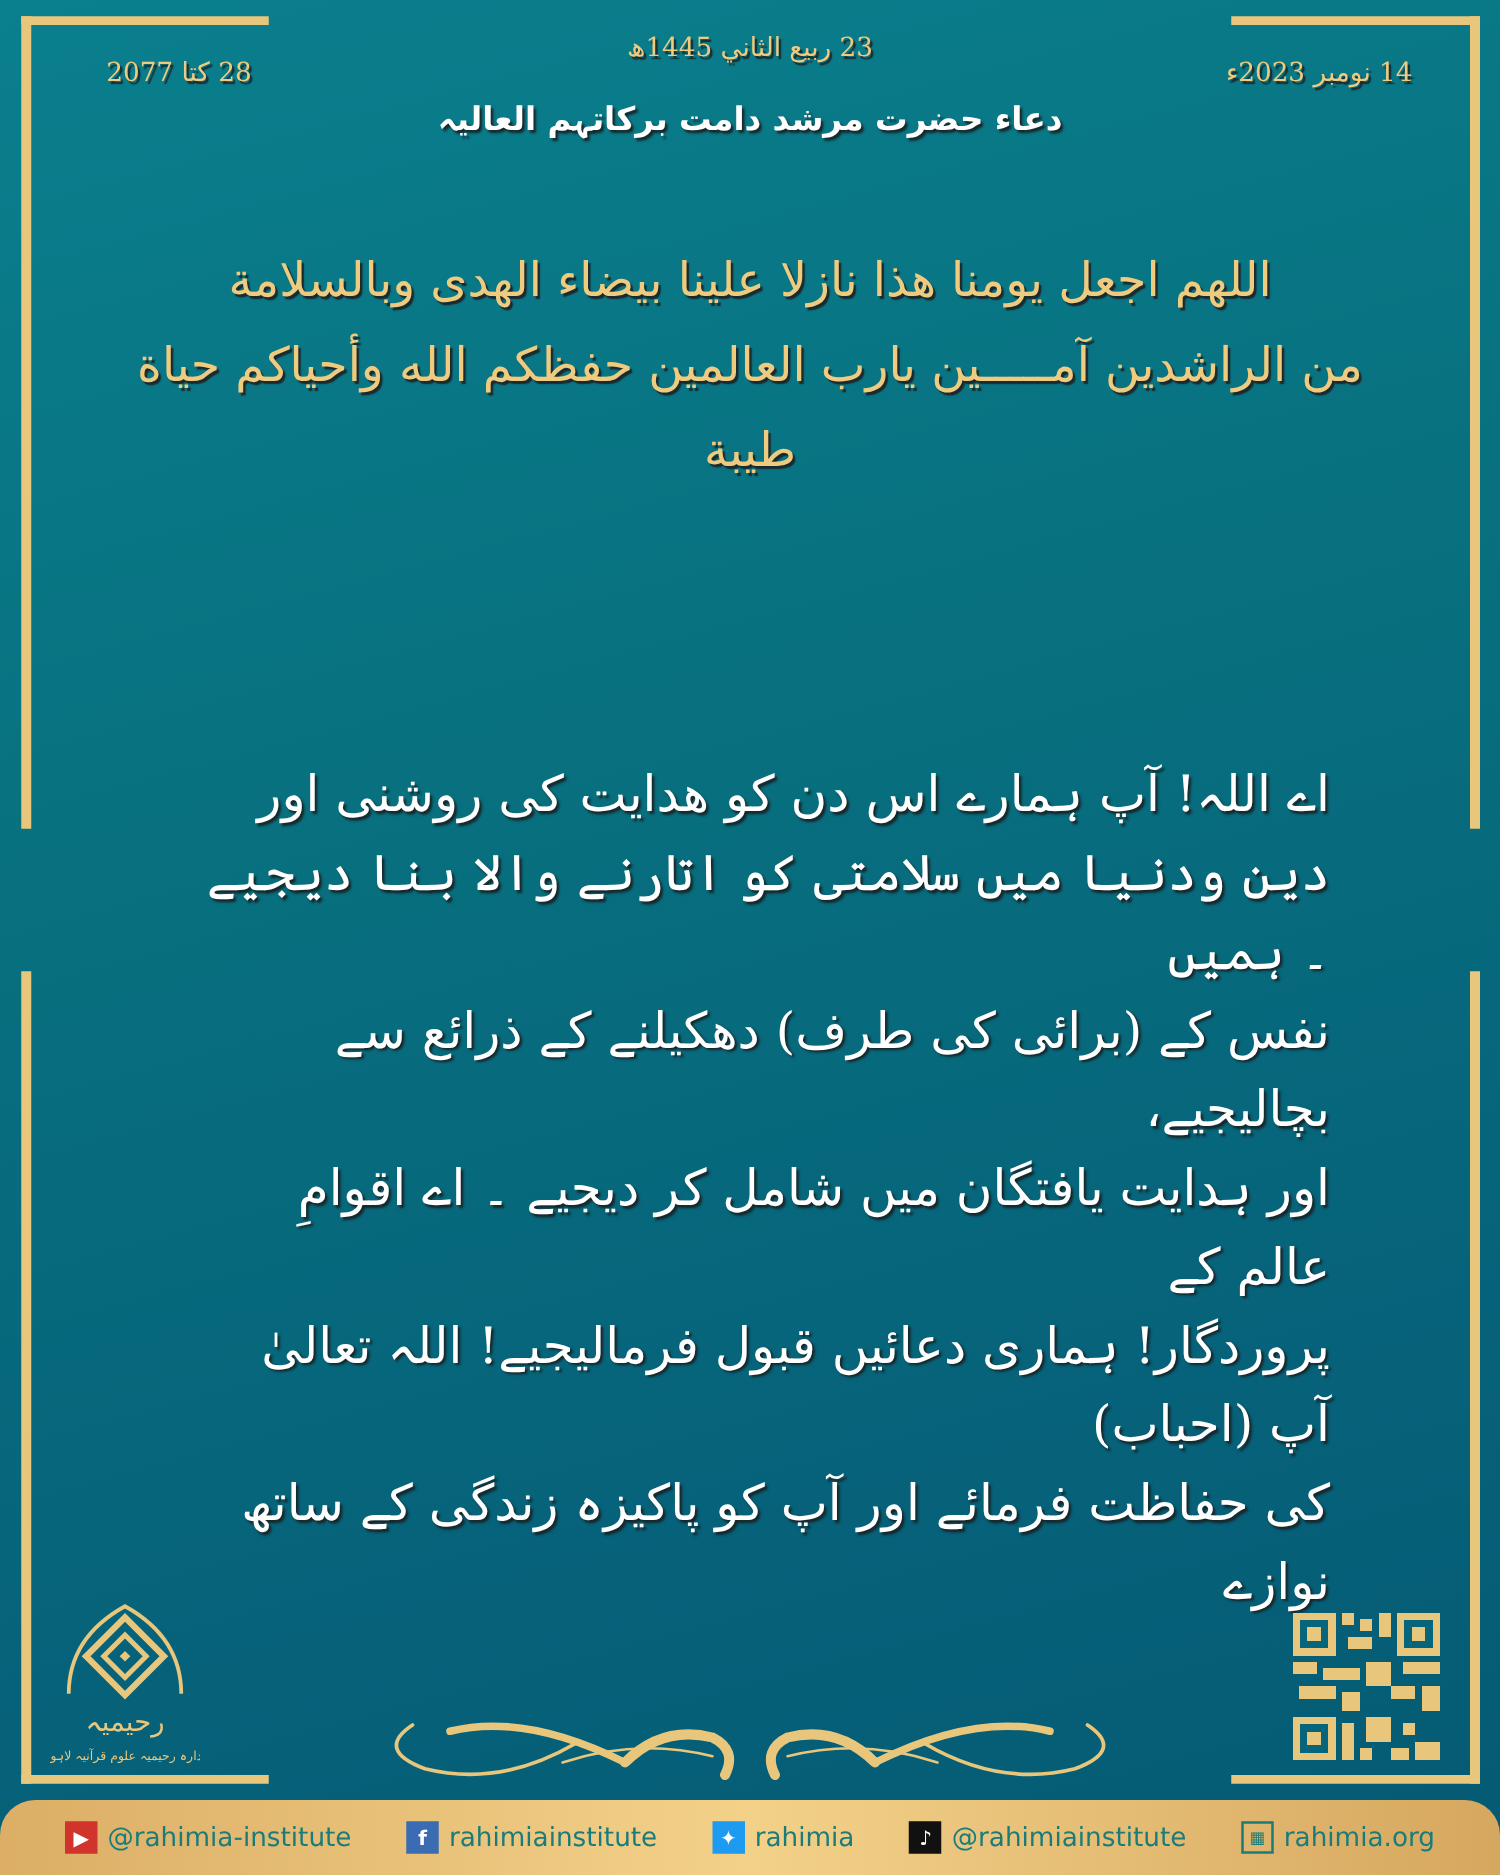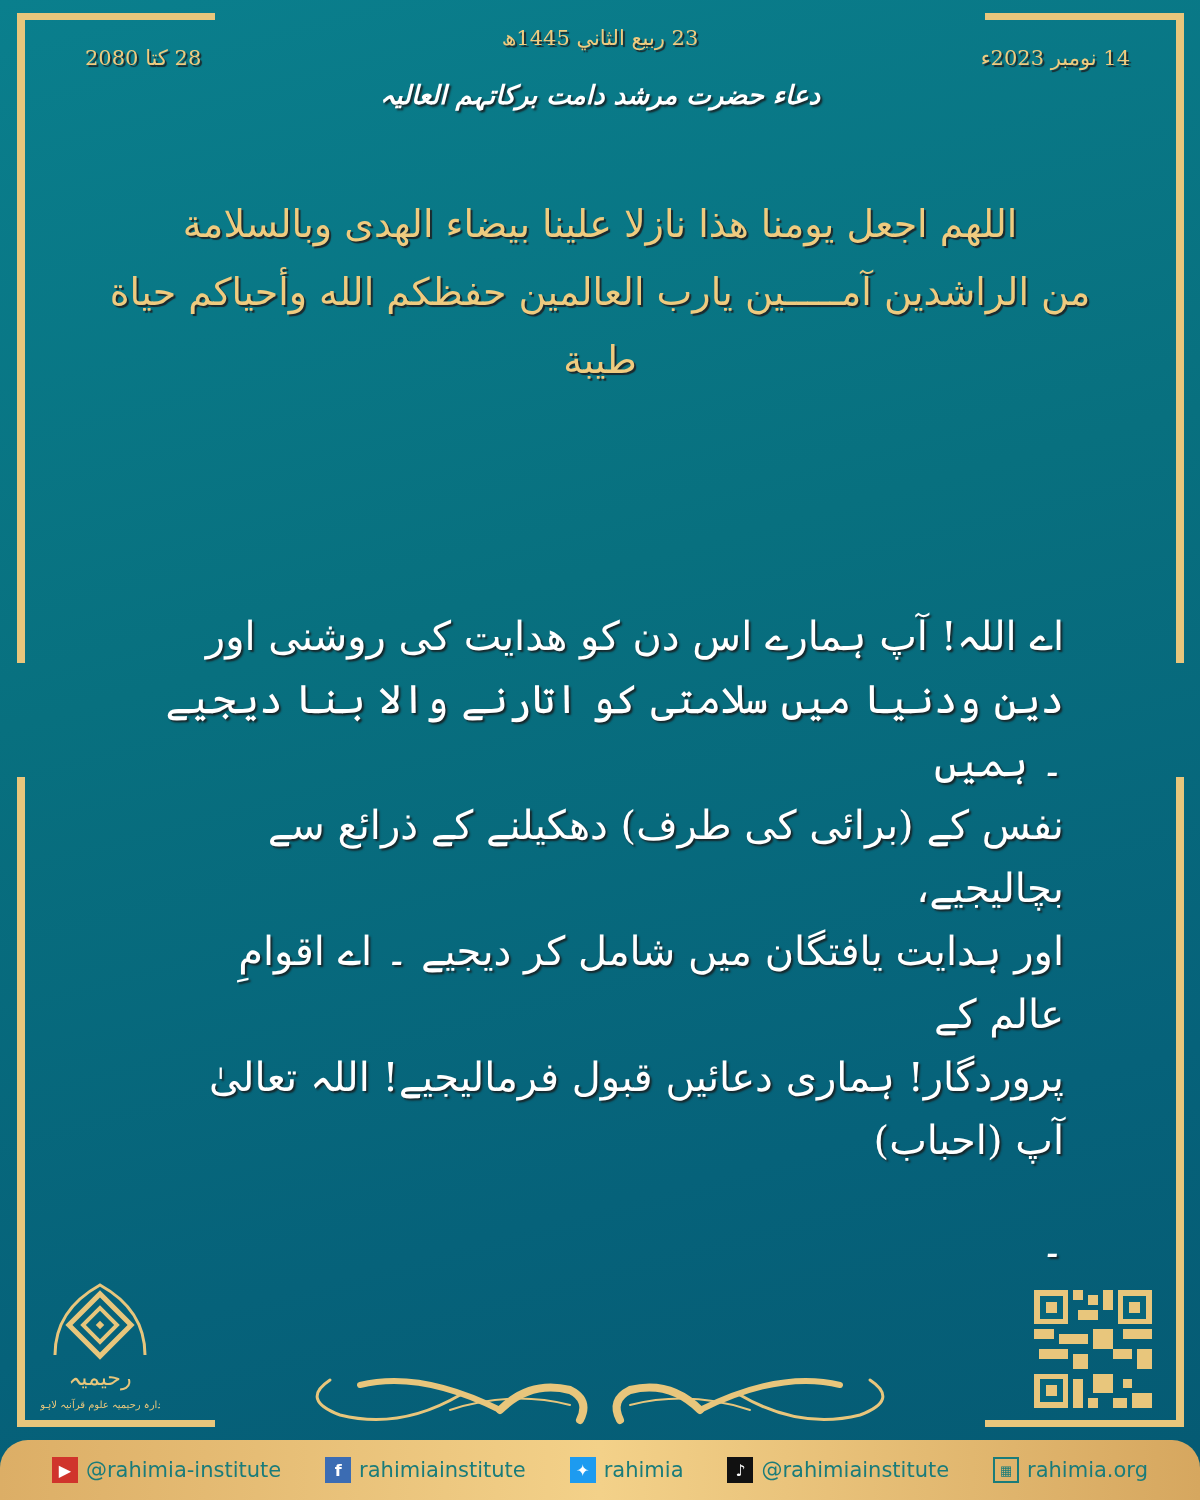--- a/index.html
+++ b/index.html
@@ -5,21 +5,21 @@
   html, body { margin: 0; padding: 0; }
   body {
     width: 1200px; height: 1500px; position: relative; overflow: hidden;
     background: linear-gradient(165deg, #0a7f8d 0%, #08707f 40%, #06627a 75%, #055a73 100%);
     font-family: "DejaVu Sans", sans-serif;
   }
   .frame { position: absolute; background: #e8c67c; }
   .gold { color: #efcb7f; text-shadow: 2px 2px 1px #1b2a2e; }
   .white { color: #ffffff; text-shadow: 2px 2px 2px #17262a; }
   .hdr { position: absolute; top: 20px; font-family: "DejaVu Serif", serif; font-size: 21px; direction: rtl; }
-  .title { position: absolute; top: 80px; left: 0; width: 1200px; text-align: center; font-size: 26px; font-weight: bold; direction: rtl; font-style: italic; }
+  .title { position: absolute; top: 80px; left: 0; width: 1200px; text-align: center; font-size: 26px; font-weight: bold; direction: rtl; }
   .arabic { position: absolute; top: 190px; left: 70px; width: 1060px; text-align: center; direction: rtl;
     font-size: 38px; font-weight: normal; line-height: 68px; }
   .urdu { position: absolute; top: 605px; left: 164px; width: 900px; text-align: right; direction: rtl;
     font-size: 40px; line-height: 63px; font-family: "DejaVu Serif", serif; }
   .logo { position: absolute; left: 40px; top: 1280px; width: 120px; height: 140px; }
   .qr { position: absolute; left: 1033px; top: 1290px; width: 120px; height: 118px; }
   .ornament { position: absolute; left: 300px; top: 1370px; width: 600px; height: 60px; }
   .footer { position: absolute; left: 0; top: 1440px; width: 1200px; height: 60px;
     background: linear-gradient(90deg, #dcae66 0%, #f3d189 50%, #d6a75f 100%);
     border-radius: 28px 28px 0 0; display: flex; align-items: center; justify-content: space-around; padding: 0 30px; box-sizing: border-box; }
@@ -31,37 +31,38 @@
 
 <div class="frame" style="left:17px;top:13px;width:198px;height:7px;"></div>
 <div class="frame" style="left:17px;top:13px;width:8px;height:650px;"></div>
 <div class="frame" style="left:17px;top:777px;width:8px;height:650px;"></div>
 <div class="frame" style="left:17px;top:1420px;width:198px;height:7px;"></div>
 <div class="frame" style="left:985px;top:13px;width:199px;height:7px;"></div>
 <div class="frame" style="left:1176px;top:13px;width:8px;height:650px;"></div>
 <div class="frame" style="left:1176px;top:777px;width:8px;height:650px;"></div>
 <div class="frame" style="left:985px;top:1420px;width:199px;height:7px;"></div>
 
-<div class="hdr gold" style="left:85px;top:46px;">28 کتا 2080</div>
+<div class="hdr gold" style="left:85px;top:46px;">28 کتا 2077</div>
 <div class="hdr gold" style="left:0;width:1200px;text-align:center;top:26px;">23 ربيع الثاني 1445ھ</div>
 <div class="hdr gold" style="right:70px;top:46px;">14 نومبر 2023ء</div>
 <div class="title white">دعاء حضرت مرشد دامت برکاتہم العالیہ</div>
 
 <div class="arabic gold">
   <div>اللهم اجعل يومنا هذا نازلا علينا بيضاء الهدى وبالسلامة</div>
   <div>من الراشدين آمـــــين يارب العالمين حفظكم الله وأحياكم حياة</div>
   <div>طيبة</div>
 </div>
 
 <div class="urdu white">
   <div>اے اللہ! آپ ہمارے اس دن کو ھدایت کی روشنی اور</div>
   <div>دین ودنیا میں سلامتی کو اتارنے والا بنا دیجیے ۔ ہمیں</div>
   <div>نفس کے (برائی کی طرف) دھکیلنے کے ذرائع سے بچالیجیے،</div>
   <div>اور ہدایت یافتگان میں شامل کر دیجیے ۔ اے اقوامِ عالم کے</div>
   <div>پروردگار! ہماری دعائیں قبول فرمالیجیے! اللہ تعالیٰ آپ (احباب)</div>
+  <div>کی حفاظت فرمائے اور آپ کو پاکیزہ زندگی کے ساتھ نوازے</div>
   <div style="margin-top:40px;">۔</div>
 </div>
 
 <div class="logo">
   <svg width="120" height="140" viewBox="0 0 120 140">
     <path d="M15 75 Q15 30 60 5 Q105 30 105 75" fill="none" stroke="#e8c67c" stroke-width="3"></path>
     <g fill="#e8c67c" transform="translate(60,45) rotate(45)">
       <rect x="-22" y="-22" width="44" height="44" fill="none" stroke="#e8c67c" stroke-width="5"></rect>
       <rect x="-12" y="-12" width="24" height="24" fill="none" stroke="#e8c67c" stroke-width="4"></rect>
       <rect x="-3" y="-3" width="6" height="6"></rect>

